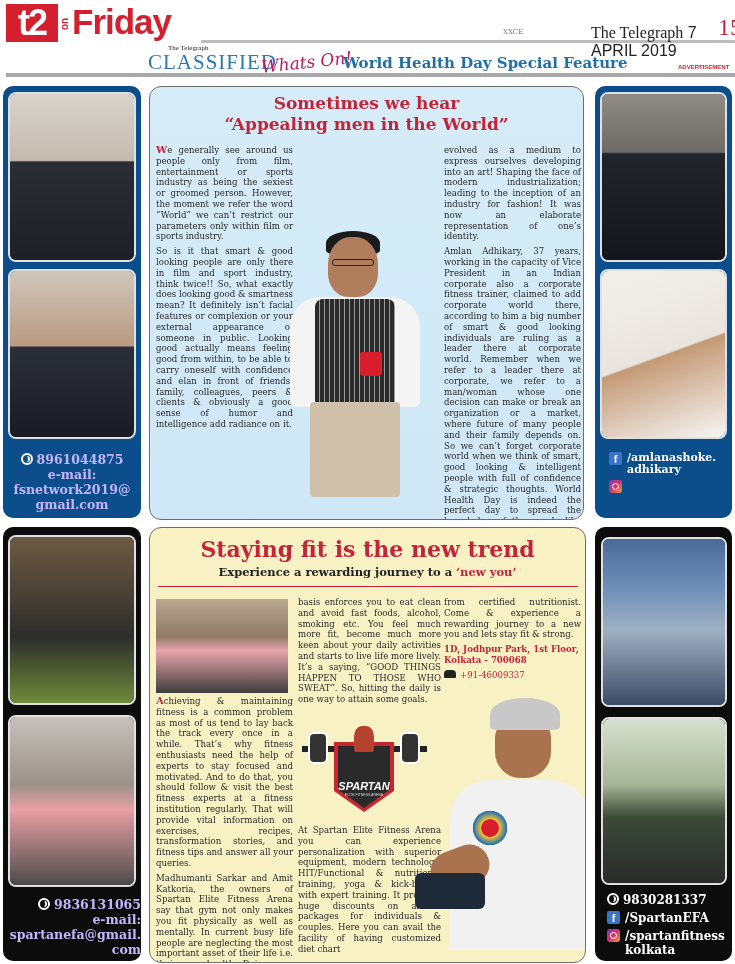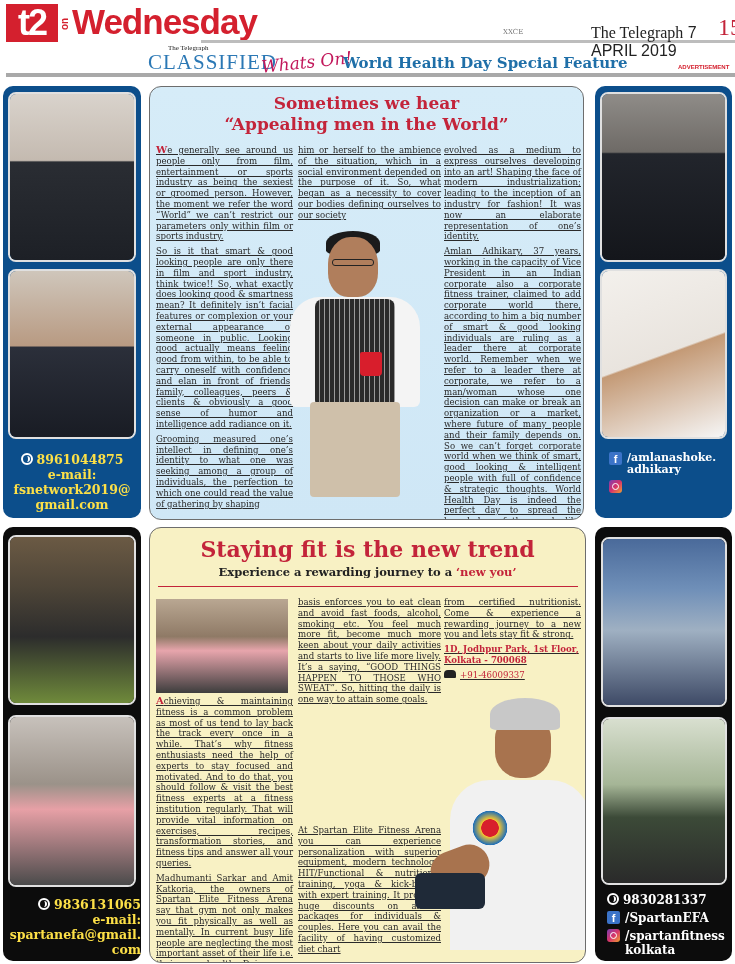--- a/index.html
+++ b/index.html
@@ -23,36 +23,36 @@
   .feature-title { position: absolute; left: 337px; top: 54px; font-size: 15px; font-weight: bold; color: #1f6fa8; white-space: nowrap; }
   .advert { position: absolute; left: 672px; top: 64px; font-size: 6px; font-weight: bold; color: #d4202e; font-family: "Liberation Sans", sans-serif; }
   .sub-rule { position: absolute; left: 0; top: 73px; width: 735px; height: 4px; background: #a9a9a9; }
 
   
   .side { position: absolute; border-radius: 10px; }
   .side.blue { background: #0c4e8b; }
   .side.black { background: #0c0c0c; }
   .photo { position: absolute; border-radius: 8px; overflow: hidden; border: 2px solid #e0e0e0; }
   .photo .ph { width: 100%; height: 100%; }
-  .contact { position: absolute; color: #fde047; font-weight: bold; font-size: 12.5px; line-height: 15px; text-align: center; }
+  .contact { position: absolute; color: #c4b5fd; font-weight: bold; font-size: 12.5px; line-height: 15px; text-align: center; }
   .contact .row { display: block; white-space: nowrap; }
   .phone-icon { display: inline-block; width: 12px; height: 12px; border: 2px solid #fff; border-radius: 50%; vertical-align: -1px; margin-right: 4px; position: relative; }
   .phone-icon::after { content: ""; position: absolute; left: 1px; top: 1px; width: 4px; height: 6px; border-right: 2px solid #fff; border-radius: 0 4px 4px 0; }
   .social { position: absolute; color: #fff; font-weight: bold; font-size: 11px; line-height: 12px; }
   .social .srow { display: flex; align-items: flex-start; margin-bottom: 4px; }
   .fb-icon { width: 13px; height: 13px; background: #3b73c8; color: #fff; font-family: "Liberation Sans", sans-serif; font-weight: bold; font-size: 11px; line-height: 14px; text-align: center; border-radius: 2px; margin-right: 5px; flex: none; }
   .ig-icon { width: 13px; height: 13px; background: linear-gradient(135deg, #7b3fb3, #d6336c, #f0a030); border-radius: 3px; margin-right: 5px; flex: none; position: relative; }
   .ig-icon::after { content: ""; position: absolute; left: 3px; top: 3px; width: 5px; height: 5px; border: 1.5px solid #fff; border-radius: 50%; }
 
   
   .article { position: absolute; border: 1px solid #6d6d6d; border-radius: 12px; overflow: hidden; }
   .article.blue { background: linear-gradient(180deg, #d6ecf8 0%, #cfe7f6 100%); }
   .article.yellow { background: #f8f1c4; }
   .art-title { position: absolute; width: 100%; text-align: center; color: #c3243a; font-weight: bold; }
-  .body-text { position: absolute; font-size: 8.6px; line-height: 10.8px; color: #2a2a2a; text-align: justify; text-decoration: underline; }
+  .body-text { position: absolute; font-size: 8.6px; line-height: 10.8px; color: #2a2a2a; text-align: justify; }
   .body-text p { margin-bottom: 4px; }
   .dropcap { color: #c3243a; font-weight: bold; font-size: 10px; }
   .red-rule { position: absolute; height: 1px; background: #c3243a; }
 
   
   .figure { position: absolute; }
   .man-figure .head { position: absolute; left: 48px; top: 0; width: 50px; height: 60px; border-radius: 45% 45% 40% 40%; background: #b07e5c; }
   .man-figure .hair { position: absolute; left: 46px; top: -6px; width: 54px; height: 24px; border-radius: 50% 50% 20% 20%; background: #1b1b1b; }
   .man-figure .glasses { position: absolute; left: 52px; top: 22px; width: 42px; height: 7px; border: 1.5px solid #222; border-radius: 3px; }
   .man-figure .shirt { position: absolute; left: 10px; top: 60px; width: 130px; height: 110px; background: #f4f4f4; border-radius: 30px 30px 6px 6px; }
@@ -81,21 +81,21 @@
   .addr { color: #c3243a; font-weight: bold; }
   .tel-icon { display: inline-block; width: 12px; height: 8px; background: #222; border-radius: 4px 4px 1px 1px; vertical-align: 0; margin-right: 4px; }
   .tel-val { color: #c3243a; }
 </style>
 </head>
 <body>
 
 <div class="masthead">
   <div class="logo-t2">t2</div>
   <div class="logo-on">on</div>
-  <div class="logo-sunday">Wednesday</div>
+  <div class="logo-sunday">Friday</div>
   <div class="top-rule"></div>
   <div class="xxce">XXCE</div>
   <div class="dateline">
     <span class="pub">The Telegraph</span>
     <span>7 APRIL 2019</span>
   </div>
   <div class="pageno">15</div>
 
   <div class="classified-wrap">
     <span class="tele-small">The Telegraph</span>
@@ -124,26 +124,22 @@
 
 <div class="article blue" style="left:149px;top:86px;width:435px;height:434px;">
   <div class="art-title" style="top:6px;font-size:17px;line-height:21px;">
     <div>Sometimes we hear</div>
     <div>“Appealing men in the World”</div>
   </div>
 
   <div class="body-text" style="left:6px;top:58px;width:137px;">
     <p><span class="dropcap">W</span><span>e generally see around us people only from film, entertainment or sports industry as being the sexiest or groomed person. However, the moment we refer the word “World” we can’t restrict our parameters only within film or sports industry.</span></p>
     <p>So is it that smart &amp; good looking people are only there in film and sport industry, think twice!! So, what exactly does looking good &amp; smartness mean? It definitely isn’t facial features or complexion or your external appearance of someone in public. Looking good actually means feeling good from within, to be able to carry oneself with confidence and elan in front of friends, family, colleagues, peers &amp; clients &amp; obviously a good sense of humor and intelligence add radiance on it.</p>
-    <p>Grooming measured one’s intellect in defining one’s identity to what one was seeking among a group of individuals, the perfection to which one could read the value of gathering by shaping</p>
-  </div>
-
-  <div class="body-text" style="left:148px;top:58px;width:143px;">
-    <p>him or herself to the ambience of the situation, which in a social environment depended on the purpose of it. So, what began as a necessity to cover our bodies defining ourselves to our society</p>
-  </div>
+  </div>
+
 
   <div class="figure man-figure" style="left:130px;top:150px;width:150px;height:280px;">
     <div class="shirt"></div>
     <div class="vest"></div>
     <div class="pants"></div>
     <div class="hair"></div>
     <div class="head"></div>
     <div class="glasses"></div>
     <div class="mug"></div>
   </div>
@@ -200,20 +196,30 @@
 
   <div class="body-text" style="left:6px;top:168px;width:137px;">
     <p><span class="dropcap">A</span><span>chieving &amp; maintaining fitness is a common problem as most of us tend to lay back the track every once in a while. That’s why fitness enthusiasts need the help of experts to stay focused and motivated. And to do that, you should follow &amp; visit the best fitness experts at a fitness institution regularly. That will provide vital information on exercises, recipes, transformation stories, and fitness tips and answer all your queries.</span></p>
     <p>Madhumanti Sarkar and Amit Katkoria, the owners of Spartan Elite Fitness Arena say that gym not only makes you fit physically as well as mentally. In current busy life people are neglecting the most important asset of their life i.e. their own health. Doing gym on routine</p>
   </div>
 
   <div class="body-text" style="left:148px;top:69px;width:143px;">
     <p>basis enforces you to eat clean and avoid fast foods, alcohol, smoking etc. You feel much more fit, become much more keen about your daily activities and starts to live life more lively. It’s a saying, “GOOD THINGS HAPPEN TO THOSE WHO SWEAT”. So, hitting the daily is one way to attain some goals.</p>
   </div>
 
+  <div class="spartan-logo" style="left:152px;top:196px;width:125px;height:90px;">
+    <div class="bar"></div>
+    <div class="plateL"></div>
+    <div class="plateR"></div>
+    <div class="shield"></div>
+    <div class="shield-inner"></div>
+    <div class="helmet"></div>
+    <div class="word">SPARTAN</div>
+    <div class="tag">ELITE FITNESS ARENA</div>
+  </div>
 
   <div class="body-text" style="left:148px;top:297px;width:143px;">
     <p>At Spartan Elite Fitness Arena you can experience personalization with superior equipment, modern technology, HIT/Functional &amp; nutritional training, yoga &amp; kick-boxing with expert training. It provides huge discounts on annual packages for individuals &amp; couples. Here you can avail the facility of having customized diet chart</p>
   </div>
 
   <div class="body-text" style="left:294px;top:69px;width:137px;">
     <p>from certified nutritionist. Come &amp; experience a rewarding journey to a new you and lets stay fit &amp; strong.</p>
     <p class="addr">
       <span>1D, Jodhpur Park, 1st Floor,</span><br>
       <span>Kolkata - 700068</span>

